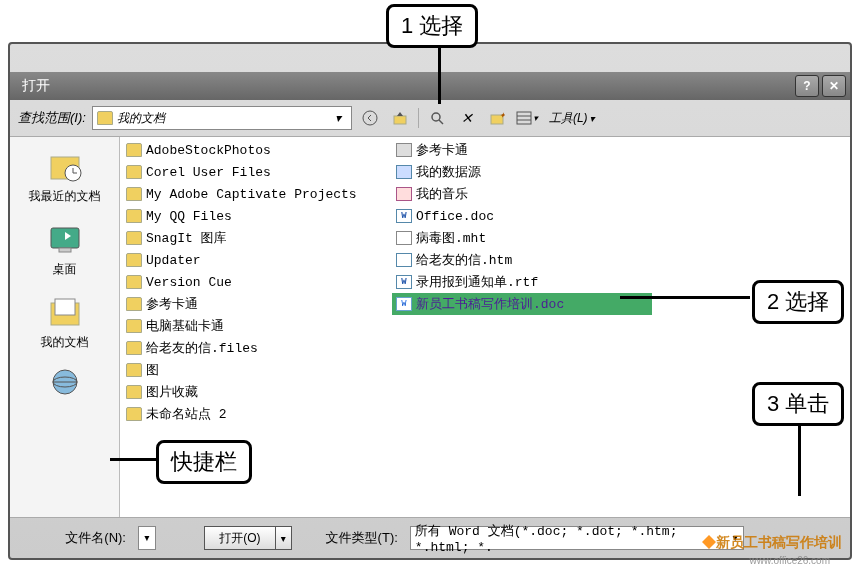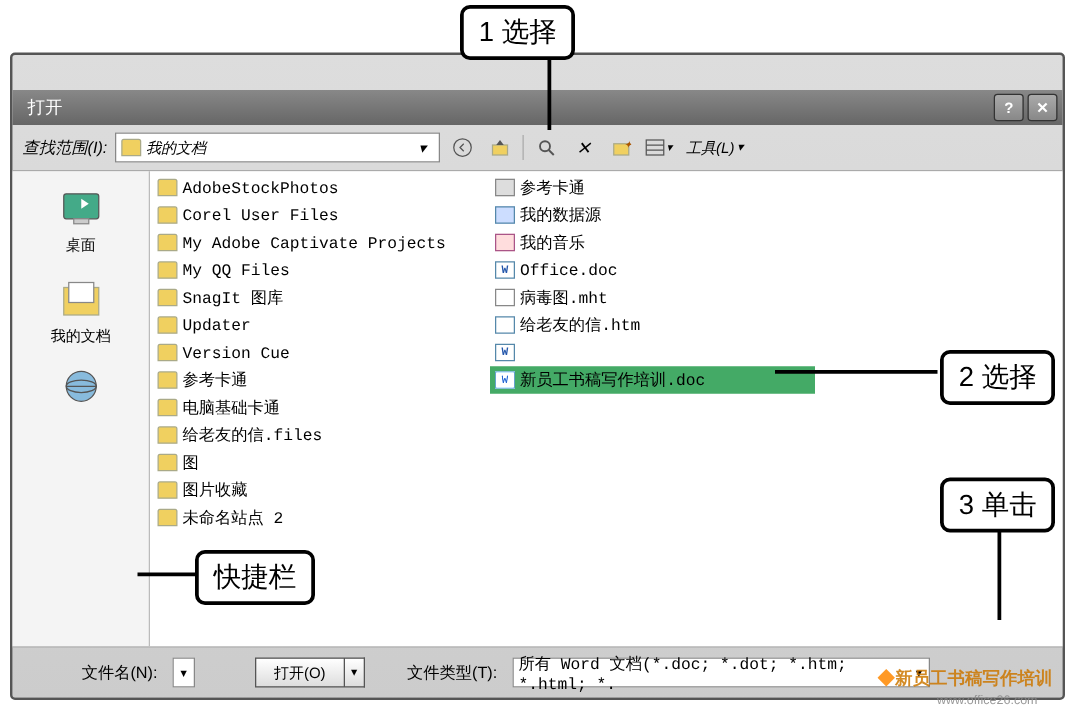--- a/index.html
+++ b/index.html
@@ -25,21 +25,21 @@
   .body-area { display: flex; height: 380px; }
   
   .places-bar { width: 110px; background: #f4f4f4; border-right: 1px solid #bbb; display: flex; flex-direction: column; align-items: center; padding-top: 4px; }
   .place { width: 95px; text-align: center; padding: 6px 2px; border: 1px solid transparent; cursor: pointer; margin-bottom: 2px; }
   .place-icon { width: 42px; height: 36px; margin: 0 auto 4px; display: flex; align-items: center; justify-content: center; }
   .place-label { font-size: 12px; }
   
   .file-area { flex: 1; background: #fff; overflow: auto; padding: 2px; display: flex; }
   .file-col { display: flex; flex-direction: column; }
   .file-item { display: flex; align-items: center; padding: 1px 4px; height: 22px; cursor: pointer; white-space: nowrap; font-family: "Courier New", monospace; font-size: 13px; }
-  .file-item.selected { background: #4a6; color: #000000; }
+  .file-item.selected { background: #4a6; color: #4c1d95; }
   .file-item.selected .file-ico { filter: brightness(1.2); }
   .file-ico { width: 16px; height: 14px; margin-right: 4px; display: inline-block; }
   .ico-folder { background: #f0d060; border: 1px solid #aa8; border-radius: 2px 2px 0 0; }
   .ico-video { background: #ddd; border: 1px solid #888; }
   .ico-db { background: #cdf; border: 1px solid #58a; }
   .ico-music { background: #fdd; border: 1px solid #a58; }
   .ico-doc { background: #fff; border: 1px solid #58a; }
   .ico-doc::before { content: "W"; font-size: 9px; color: #25a; font-weight: bold; display: block; text-align: center; line-height: 12px; }
   .ico-mht { background: #fff; border: 1px solid #888; }
   .ico-htm { background: #fff; border: 1px solid #58a; }
@@ -53,21 +53,21 @@
   .split-dd { width: 16px; height: 24px; border: 1px solid #555; border-left: none; background: linear-gradient(#fff,#ddd); cursor: pointer; display: flex; align-items: center; justify-content: center; font-size: 10px; }
   
   .watermark { position: absolute; right: 20px; bottom: 12px; font-size: 14px; color: #c70; font-weight: bold; opacity: 0.85; }
   .watermark-sub { position: absolute; right: 32px; bottom: -2px; font-size: 10px; color: #888; opacity: 0.85; }
 
   svg { display: block; }
 </style>
 </head>
 <body>
 
-<div class="callout" style="left:368px; top:4px;">1 选择</div>
+<div class="callout" style="left:386px; top:4px;">1 选择</div>
 <div class="callout-line" style="left:438px; top:42px; width:3px; height:62px;"></div>
 
 <div class="callout" style="left:752px; top:280px;">2 选择</div>
 <div class="callout-line" style="left:620px; top:296px; width:130px; height:3px;"></div>
 
 <div class="callout" style="left:752px; top:382px;">3 单击</div>
 <div class="callout-line" style="left:798px; top:420px; width:3px; height:76px;"></div>
 
 <div class="callout" style="left:156px; top:440px;">快捷栏</div>
 <div class="callout-line" style="left:110px; top:458px; width:46px; height:3px;"></div>
@@ -125,20 +125,31 @@
       <span>工具(L)</span>
       <span style="font-size:10px;margin-left:2px;">▾</span>
     </div>
   </div>
 
   <div class="body-area">
     <div class="places-bar">
       <div class="place">
         <div class="place-icon">
           <svg width="40" height="34">
+              <rect x="6" y="8" width="28" height="22" fill="#f0d060" stroke="#aa8"></rect>
+              <circle cx="28" cy="24" r="8" fill="#fff" stroke="#555"></circle>
+              <line x1="28" y1="24" x2="28" y2="19" stroke="#555"></line>
+              <line x1="28" y1="24" x2="32" y2="24" stroke="#555"></line>
+            </svg>
+        </div>
+        <div class="place-label">我最近的文档</div>
+      </div>
+      <div class="place">
+        <div class="place-icon">
+          <svg width="40" height="34">
               <rect x="6" y="6" width="28" height="20" rx="2" fill="#4a8" stroke="#555"></rect>
               <rect x="14" y="26" width="12" height="4" fill="#ccc" stroke="#888"></rect>
               <polygon points="20,10 26,14 20,18" fill="#fff"></polygon>
             </svg>
         </div>
         <div class="place-label">桌面</div>
       </div>
       <div class="place">
         <div class="place-icon">
           <svg width="40" height="34">
@@ -235,20 +246,21 @@
           <div class="file-item">
             <span class="file-ico ico-mht"></span>
             <span>病毒图.mht</span>
           </div>
           <div class="file-item">
             <span class="file-ico ico-htm"></span>
             <span>给老友的信.htm</span>
           </div>
           <div class="file-item">
             <span class="file-ico ico-doc"></span>
+            <span>录用报到通知单.rtf</span>
           </div>
           <div class="file-item selected">
             <span class="file-ico ico-doc"></span>
             <span>新员工书稿写作培训.doc</span>
           </div>
         </div>
     </div>
   </div>
 
   <div class="bottom-area">

